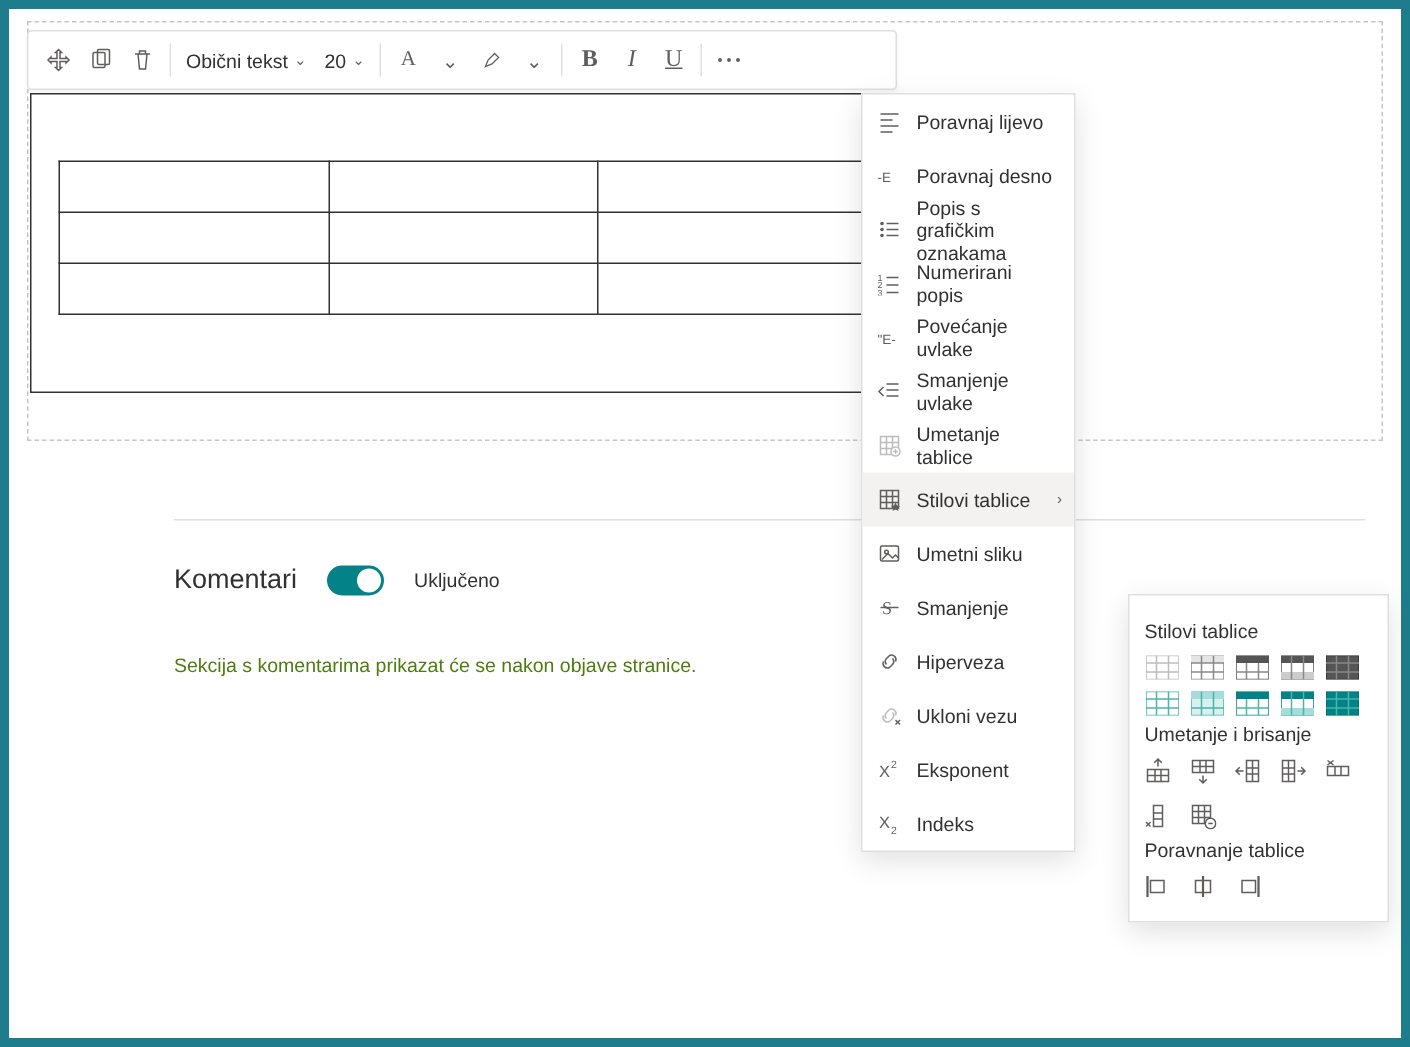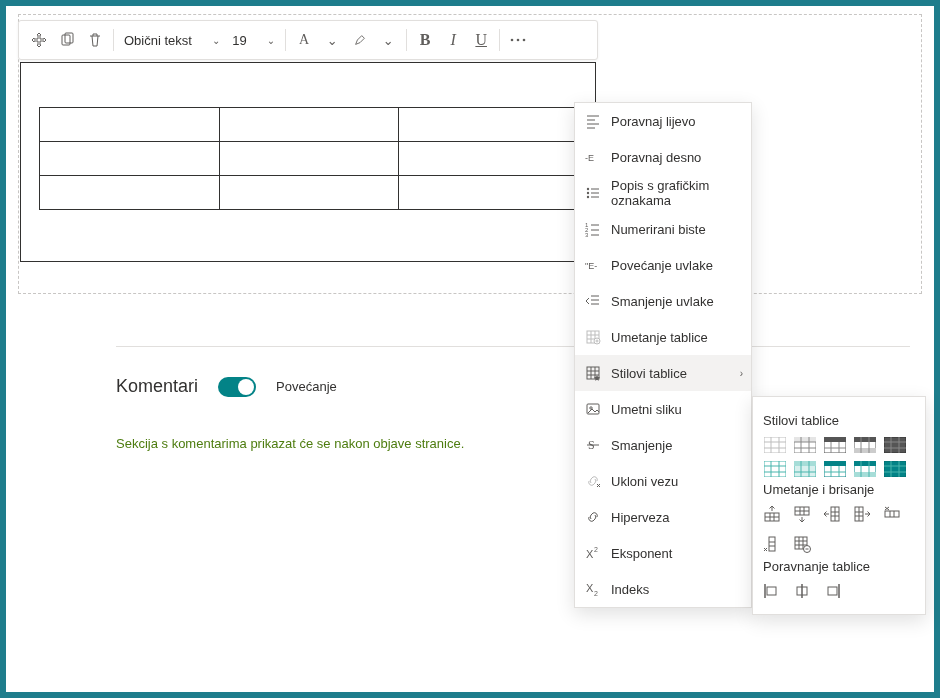--- a/index.html
+++ b/index.html
@@ -35,21 +35,21 @@
   }
   .tb-btn {
     width: 28px; height: 28px;
     display: flex; align-items: center; justify-content: center;
     border-radius: 2px;
     cursor: pointer;
     color: #605e5c;
   }
   .tb-sep { width: 1px; height: 22px; background: #e1dfdd; margin: 0 4px; }
   .tb-select {
-    display: flex; align-items: center; gap: 20px;
+    display: flex; align-items: center; gap: 4px;
     height: 28px; padding: 0 6px;
     cursor: pointer;
     color: #323130;
   }
   .tb-select .chev { color: #605e5c; font-size: 10px; }
   .tb-wrap { display:flex; flex-direction:column; align-items:center; justify-content:center;}
   .bold { font-weight: 700; font-family:"Times New Roman",serif; font-size:16px;}
   .italic { font-style: italic; font-family:"Times New Roman",serif; font-size:16px;}
   .under { text-decoration: underline; font-family:"Times New Roman",serif; font-size:16px;}
   
@@ -100,26 +100,25 @@
   .toggle-label { font-size: 13px; color: #323130; }
   .comments-desc {
     position: absolute;
     left: 110px; top: 430px;
     font-size: 13px; color: #4d7c0f;
   }
   
   .menu {
     position: absolute;
     left: 568px; top: 56px;
-    width: 178px;
+    width: 143px;
     background: #fff;
     border: 1px solid #e1dfdd;
     box-shadow: 0 6px 18px rgba(0,0,0,0.12);
     z-index: 20;
-    margin-top: 40px;
   }
   .menu-item {
     display: flex; align-items: center;
     height: 36px;
     padding: 0 10px;
     gap: 10px;
     cursor: pointer;
     font-size: 13px;
     color: #323130;
     position: relative;
@@ -187,21 +186,21 @@
       <svg width="16" height="16" viewBox="0 0 16 16">
           <path d="M3 4h10M6 4V2h4v2M5 4l1 10h4l1-10" fill="none" stroke="#605e5c"></path>
         </svg>
     </div>
     <div class="tb-sep"></div>
     <div class="tb-select">
       <span>Obični tekst</span>
       <span class="chev">⌄</span>
     </div>
     <div class="tb-select">
-      <span>19</span>
+      <span>20</span>
       <span class="chev">⌄</span>
     </div>
     <div class="tb-sep"></div>
     <div class="tb-btn tb-wrap">
       <span style="font-family:'Times New Roman',serif;font-size:14px;">A</span>
       <div class="bar" style="background:#c8201f;"></div>
     </div>
     <div class="tb-btn">
         <span class="chev">⌄</span>
       </div>
@@ -249,21 +248,21 @@
     </tbody>
       </table>
   </div>
 
   <div class="comments-sep"></div>
   <div class="comments">
     <h3>Komentari</h3>
     <div class="toggle">
       <div class="knob"></div>
     </div>
-    <span class="toggle-label">Povećanje</span>
+    <span class="toggle-label">Uključeno</span>
   </div>
   <div class="comments-desc">Sekcija s komentarima prikazat će se nakon objave stranice.</div>
 
   <div class="menu">
 
     <div id="menu-items">
         <div class="menu-item">
           <span class="ico">
             <svg width="16" height="16" viewBox="0 0 16 16">
               <line x1="2" y1="3" x2="14" y2="3" stroke="#605e5c"></line>
@@ -299,21 +298,21 @@
           <span class="ico">
             <svg width="16" height="16" viewBox="0 0 16 16">
               <text x="0" y="6" font-size="6" fill="#605e5c">1</text>
               <text x="0" y="11" font-size="6" fill="#605e5c">2</text>
               <text x="0" y="16" font-size="6" fill="#605e5c">3</text>
               <line x1="6" y1="4" x2="14" y2="4" stroke="#605e5c"></line>
               <line x1="6" y1="9" x2="14" y2="9" stroke="#605e5c"></line>
               <line x1="6" y1="14" x2="14" y2="14" stroke="#605e5c"></line>
             </svg>
           </span>
-                 <span>Numerirani biste</span>
+                 <span>Numerirani popis</span>
                  </div>
         <div class="menu-item">
           <span class="ico">
             <svg width="16" height="16" viewBox="0 0 16 16">
               <text x="0" y="12" font-size="9" fill="#605e5c">"E-</text>
             </svg>
           </span>
                  <span>Povećanje uvlake</span>
                  </div>
         <div class="menu-item">
@@ -371,34 +370,34 @@
             <svg width="16" height="16" viewBox="0 0 16 16">
               <text x="3" y="12" font-size="12" fill="#605e5c" font-family="serif">S</text>
               <line x1="2" y1="8" x2="14" y2="8" stroke="#605e5c"></line>
             </svg>
           </span>
                  <span>Smanjenje</span>
                  </div>
         <div class="menu-item">
           <span class="ico">
             <svg width="16" height="16" viewBox="0 0 16 16">
+              <path d="M6 10a3 3 0 010-4l2-2a3 3 0 014 4M10 6a3 3 0 010 4l-2 2a3 3 0 01-4-4" fill="none" stroke="#605e5c"></path>
+            </svg>
+          </span>
+                 <span>Hiperveza</span>
+                 </div>
+        <div class="menu-item">
+          <span class="ico">
+            <svg width="16" height="16" viewBox="0 0 16 16">
               <path d="M6 10a3 3 0 010-4l2-2a3 3 0 014 4M10 6a3 3 0 010 4l-2 2a3 3 0 01-4-4" fill="none" stroke="#bdbdbd"></path>
               <line x1="12" y1="11" x2="15" y2="14" stroke="#605e5c"></line>
               <line x1="15" y1="11" x2="12" y2="14" stroke="#605e5c"></line>
             </svg>
           </span>
                  <span>Ukloni vezu</span>
-                 </div>
-        <div class="menu-item">
-          <span class="ico">
-            <svg width="16" height="16" viewBox="0 0 16 16">
-              <path d="M6 10a3 3 0 010-4l2-2a3 3 0 014 4M10 6a3 3 0 010 4l-2 2a3 3 0 01-4-4" fill="none" stroke="#605e5c"></path>
-            </svg>
-          </span>
-                 <span>Hiperveza</span>
                  </div>
         <div class="menu-item">
           <span class="ico">
             <svg width="16" height="16" viewBox="0 0 16 16">
               <text x="1" y="13" font-size="11" fill="#605e5c">X</text>
               <text x="9" y="7" font-size="7" fill="#605e5c">2</text>
             </svg>
           </span>
                  <span>Eksponent</span>
                  </div>

